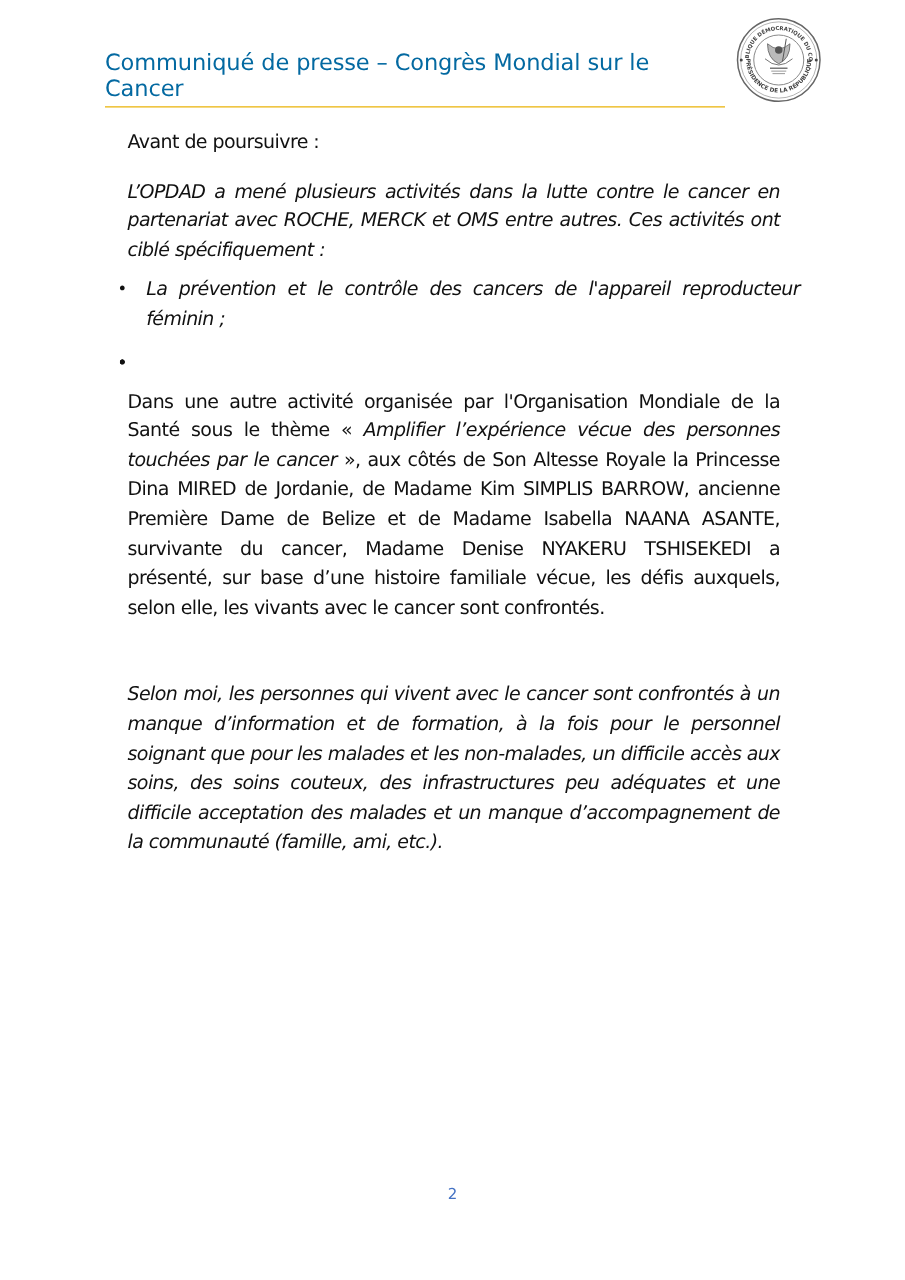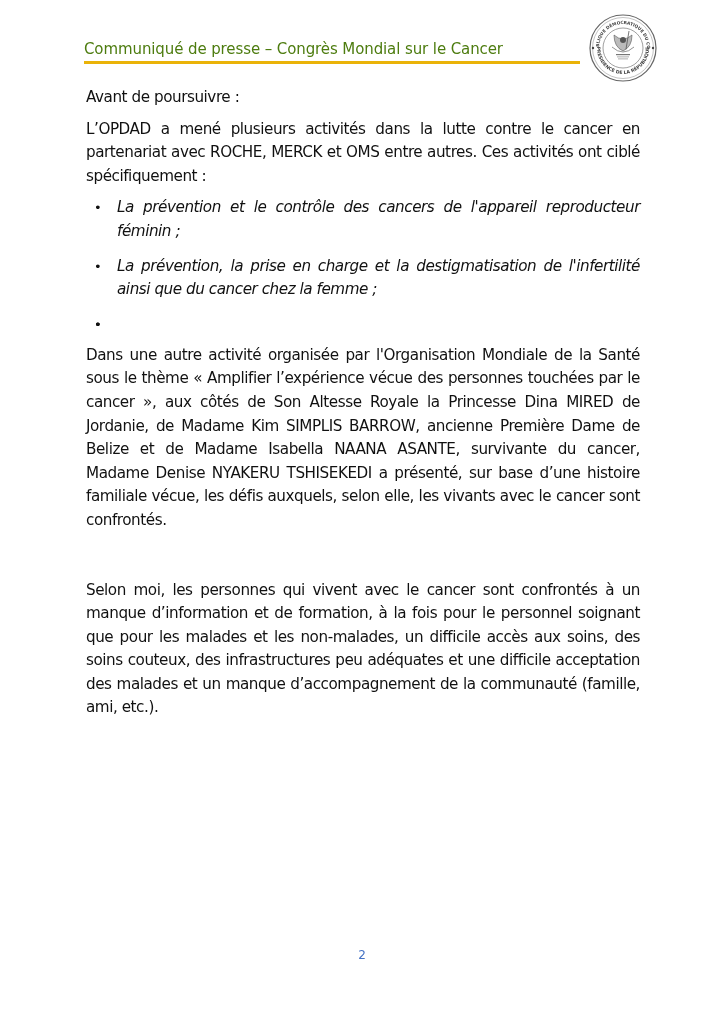--- a/index.html
+++ b/index.html
@@ -1,25 +1,25 @@
 <!DOCTYPE html>
 <html><head>
 <meta charset="utf-8">
 <style>
   html, body { margin: 0; padding: 0; background: #ffffff; }
   body { width: 724px; height: 1024px; position: relative; overflow: hidden;
          font-family: "DejaVu Sans", sans-serif; color: #111; }
   .header { position: absolute; left: 84px; top: 40px; width: 496px; }
-  .header-title { font-size: 15px; color: #4d7c0f; padding-bottom: 3px;
-                  border-bottom: 3px solid #eab308; letter-spacing: -0.1px; }
+  .header-title { font-size: 18px; color: #0369a1; padding-bottom: 3px;
+                  border-bottom: 1px solid #eab308; letter-spacing: -0.1px; }
   .logo { position: absolute; left: 588px; top: 13px; width: 70px; height: 70px; }
   .content { position: absolute; left: 86px; top: 86px; width: 554px;
              font-size: 15.2px; line-height: 23.6px; letter-spacing: -0.45px; }
-  p { margin: 0; text-align: justify; }
-  .i { }
+  p { margin: 16px; text-align: justify; }
+  .i { font-style: italic; }
   .p-intro { margin-bottom: 8px; }
   .p-lead { margin-bottom: 8px; }
   ul { margin: 0; padding: 0; list-style: none; }
   li { position: relative; padding-left: 31px; margin-bottom: 11px; text-align: justify; font-style: italic; }
   li .bullet { position: absolute; left: 8px; top: 0; font-style: normal; font-size: 13px; }
   .p-activity { margin-top: 42px; }
   .p-opinion { margin-top: 46px; }
   .page-number { position: absolute; left: 0; width: 724px; top: 948px; text-align: center;
                  font-size: 12px; color: #4472c4; }
 </style>
@@ -62,21 +62,20 @@
   <p class="p-intro">Avant de poursuivre :</p>
   <p class="p-lead i">L’OPDAD a mené plusieurs activités dans la lutte contre le cancer en partenariat avec ROCHE, MERCK et OMS entre autres. Ces activités ont ciblé spécifiquement :</p>
 
   <ul>
     <li>
       <span class="bullet">•</span>
       <span>La prévention et le contrôle des cancers de l'appareil reproducteur féminin ;</span>
     </li>
     <li>
       <span class="bullet">•</span>
-      <span>La prévention, la prise en charge et la destigmatisation de l'infertilité ainsi que du cancer chez la femme ;</span>
     </li>
     <li>
       <span class="bullet">•</span>
     </li>
     <li>
       <span class="bullet">•</span>
     </li>
   </ul>
 
   <p class="p-activity"><span>Dans une autre activité organisée par l'Organisation Mondiale de la Santé sous le thème « </span><span class="i">Amplifier l’expérience vécue des personnes touchées par le cancer</span><span> », aux côtés de Son Altesse Royale la Princesse Dina MIRED de Jordanie, de Madame Kim SIMPLIS BARROW, ancienne Première Dame de Belize et de Madame Isabella NAANA ASANTE, survivante du cancer, Madame Denise NYAKERU TSHISEKEDI a présenté, sur base d’une histoire familiale vécue, les défis auxquels, selon elle, les vivants avec le cancer sont confrontés.</span></p>

